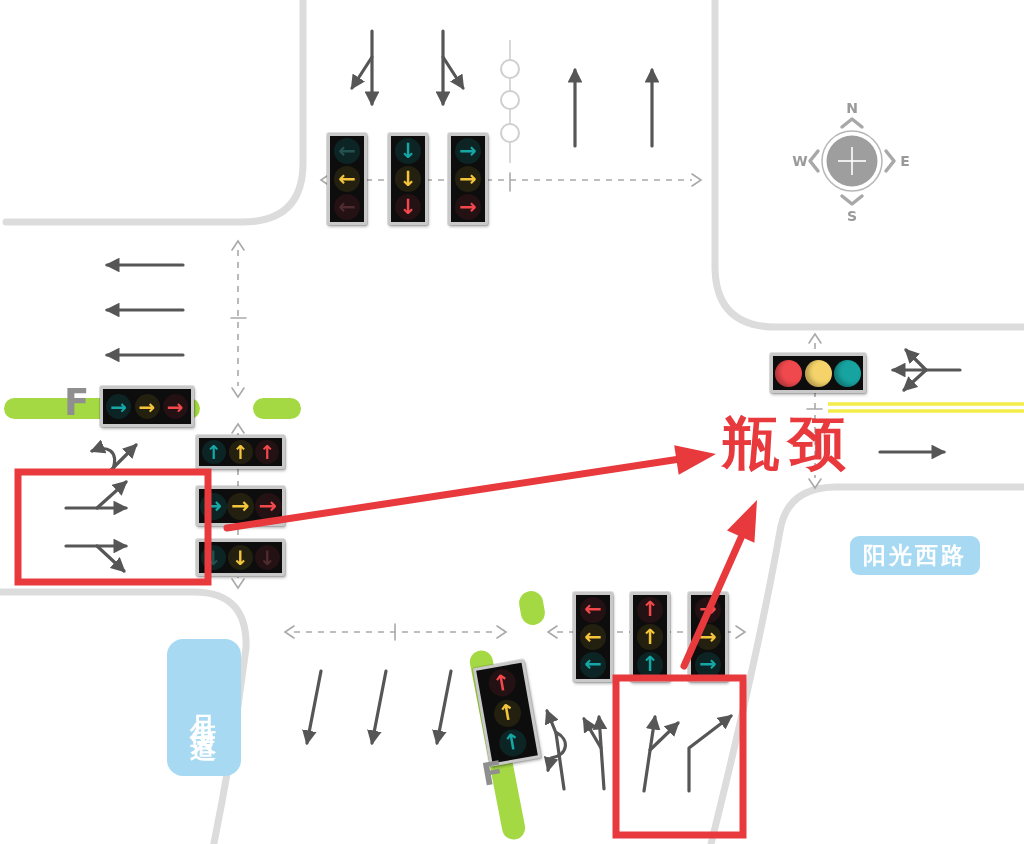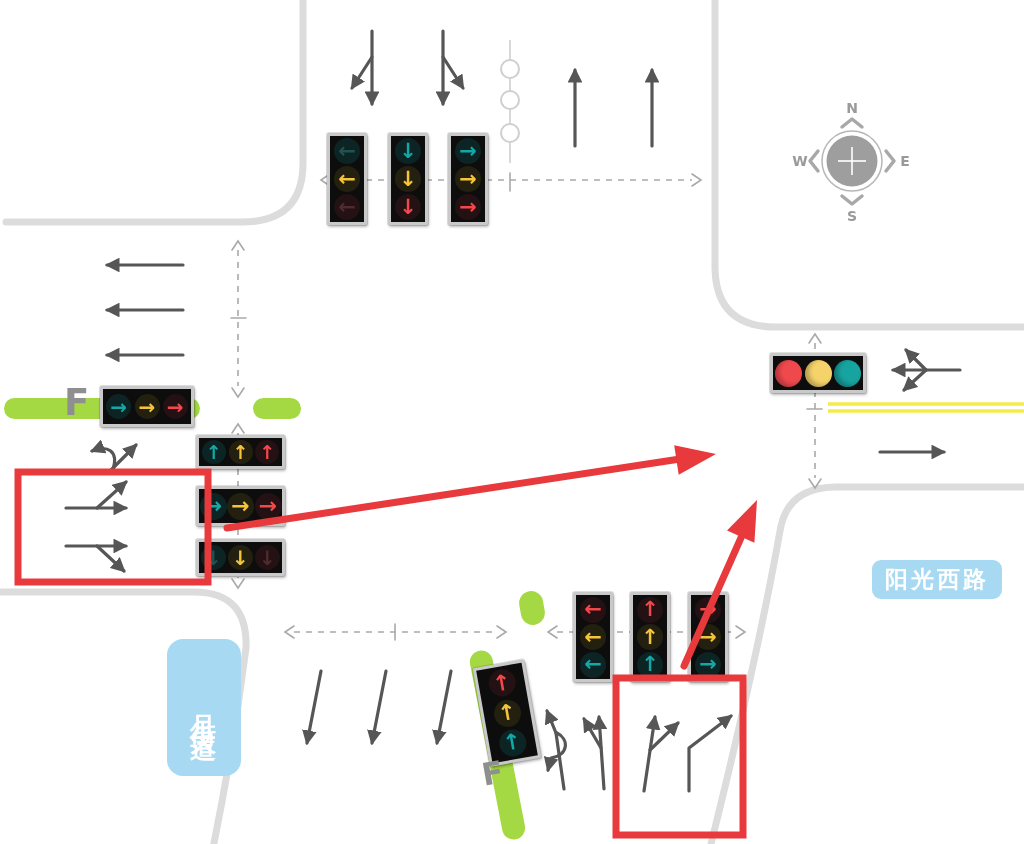--- a/index.html
+++ b/index.html
@@ -311,18 +311,19 @@
       <rect x="616" y="678" width="127" height="157"></rect>
     </g>
     <g>
       <line x1="227" y1="528" x2="680" y2="459" stroke="#E8393D" stroke-width="7" stroke-linecap="round"></line>
       <polygon points="0,0 -40,-15 -40,15" fill="#E8393D" transform="translate(716,454) rotate(-8.6)"></polygon>
       <line x1="684" y1="666" x2="744" y2="531" stroke="#E8393D" stroke-width="7" stroke-linecap="round"></line>
       <polygon points="0,0 -40,-15 -40,15" fill="#E8393D" transform="translate(757,500) rotate(-66)"></polygon>
     </g>
   </svg>
 
-  <div class="txt road-label" id="east-road-label" style="left:872px;top:536px;margin-top:24px;">阳光西路</div>
+  <div class="txt" id="bottleneck" style="left:722px;top:414px;">瓶颈</div>
+  <div class="txt road-label" id="east-road-label" style="left:850px;top:536px;">阳光西路</div>
   <div class="txt road-label" id="south-road-label" style="left:167px;top:639px;">月街大道</div>
   <div class="txt f-label" id="f-west" style="left:64px;top:384px;">F</div>
   <div class="txt f-label" id="f-south" style="left:482px;top:758px;">F</div>
 
 </div>
 
 </body></html>

